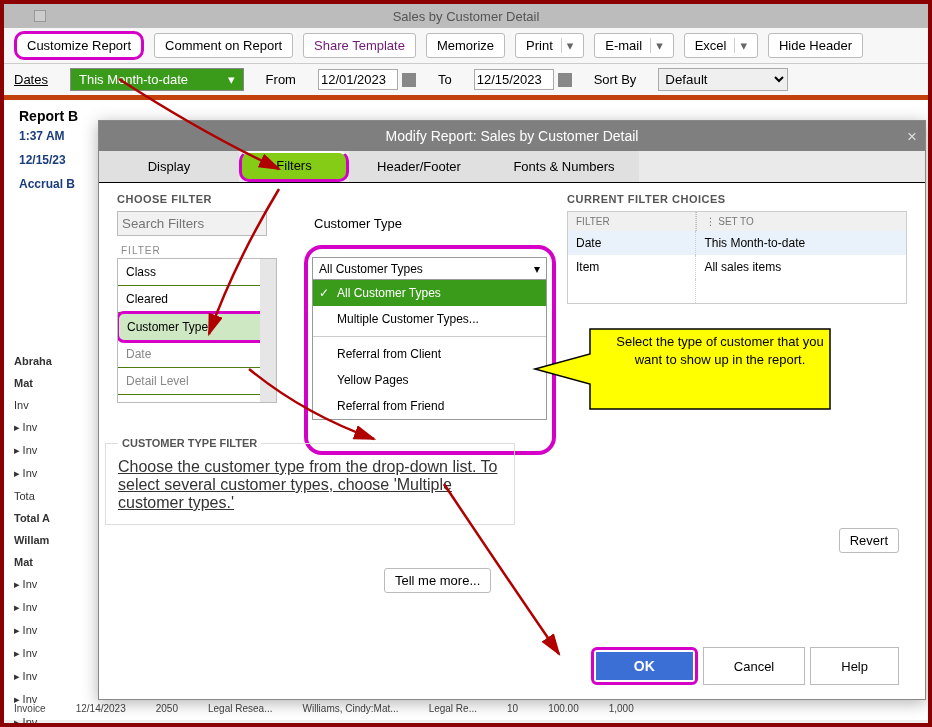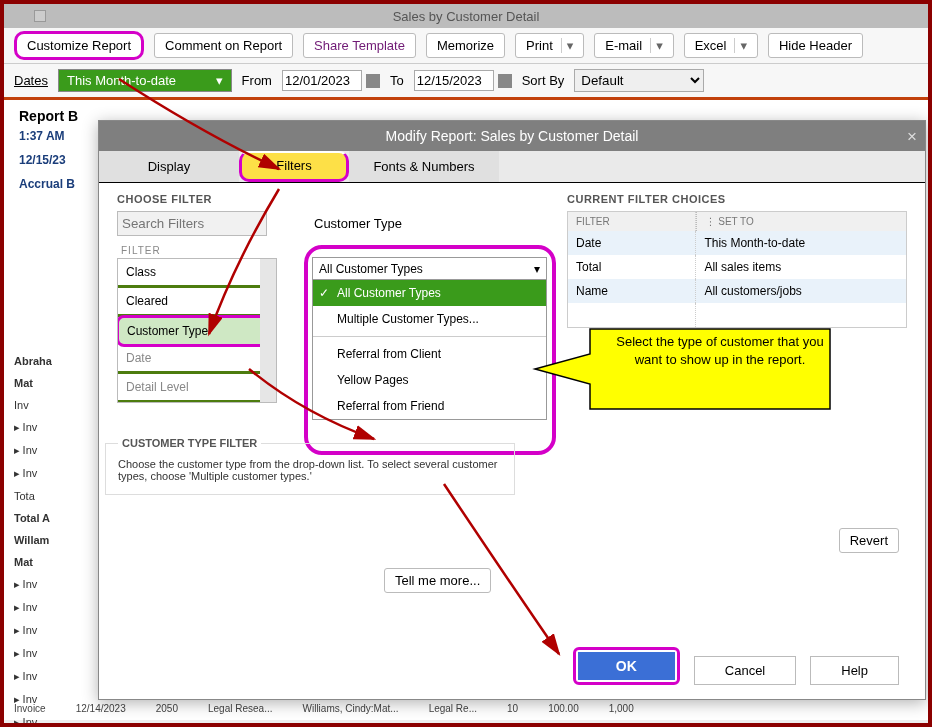--- a/index.html
+++ b/index.html
@@ -5,73 +5,73 @@
 * { box-sizing: border-box; font-family: Arial, Helvetica, sans-serif; }
 body { margin: 0; background: #fff; }
 .outer { width: 932px; height: 727px; border: 4px solid #8b0000; position: relative; background: #eee; overflow: hidden; }
 .titlebar { background: #bcbcbc; height: 24px; display: flex; align-items: center; justify-content: center; color: #555; font-size: 13px; }
 .titlebar .winicon { position: absolute; left: 30px; top: 6px; width: 12px; height: 12px; border: 1px solid #999; background: #ccc; }
 .toolbar { background: #f7f7f7; height: 36px; display: flex; align-items: center; padding: 0 10px; gap: 10px; border-bottom: 1px solid #ccc; }
 .btn { background: #fff; border: 1px solid #bbb; border-radius: 3px; padding: 4px 10px; font-size: 13px; cursor: pointer; display: inline-flex; align-items: center; gap: 4px; }
 .btn.disabled { color: #701a75; }
 .btn .dd { border-left: 1px solid #ccc; margin-left: 4px; padding-left: 5px; color: #666; }
 .hl-magenta { border: 3px solid #d400c8; border-radius: 10px; }
-.datesrow { background: #f7f7f7; height: 36px; display: flex; align-items: center; padding: 0 10px; gap: 10px; font-size: 13px; border-bottom: 3px solid #c2410c; }
+.datesrow { background: #f7f7f7; height: 36px; display: flex; align-items: center; padding: 0 10px; gap: 22px; font-size: 13px; border-bottom: 5px solid #c2410c; }
 .datesrow .label { text-decoration: underline; }
 .dateselect { background: #3a9b1b; color: #fff; padding: 3px 8px; display: inline-flex; align-items: center; gap: 40px; border: 1px solid #888; }
 .dateinput { display: inline-flex; align-items: center; gap: 4px; }
 .dateinput input { width: 80px; border: 1px solid #aaa; padding: 2px; font-size: 13px; }
 .calicon { width: 14px; height: 14px; background: #888; display: inline-block; }
 .sortby select { border: 1px solid #aaa; padding: 2px; width: 130px; }
 .reportbody { background: #fff; padding: 8px 15px; font-size: 12px; position: relative; height: 620px; }
 .leftinfo { color: #1a3d7a; font-weight: bold; line-height: 2; }
 .rtitle { font-size: 14px; font-weight: bold; }
 .datacol { position: absolute; right: 6px; top: 244px; font-size: 11px; line-height: 25px; text-align: right; }
 
 
 .modal { position: absolute; left: 94px; top: 116px; width: 828px; height: 580px; background: #fff; box-shadow: 0 3px 15px rgba(0,0,0,.3); border: 1px solid #888; }
 .modal-title { background: #7f7f7f; color: #fff; height: 30px; display: flex; align-items: center; justify-content: center; font-size: 14px; position: relative; }
 .modal-title .x { position: absolute; right: 8px; top: 6px; color: #ddd; font-size: 17px; cursor: pointer; }
 .tabs { display: flex; background: #eaeaea; border-bottom: 1px solid #000000; }
 .tab { padding: 8px 24px; font-size: 13px; cursor: pointer; text-align: center; }
 .tab.inactive { background: #e0e0e0; }
-.tab.active { background: #fde047; border-top: 2px solid #fff; }
+.tab.active { background: #84cc16; border-top: 2px solid #fff; }
 .tabcontent { padding: 10px 18px; font-size: 12px; height: 440px; position: relative; }
 .sectionlabel { font-size: 11px; font-weight: bold; color: #555; letter-spacing: .5px; margin-bottom: 6px; }
 .searchbox { width: 150px; border: 1px solid #bbb; padding: 4px; background: #f1f1f1; color: #0369a1; margin-bottom: 4px; }
 .filtlistlabel { font-size: 10px; color: #888; margin: 5px 0 2px 4px; letter-spacing: 1px; }
 .filtlist { border: 1px solid #bbb; width: 160px; height: 145px; overflow: hidden; position: relative; }
 .filtlist .scroll { position: absolute; right: 0; top: 0; bottom: 0; width: 16px; background: #e6e6e6; }
-.filtlist .item { padding: 6px 8px; border-bottom: 3px solid #4d7c0f; cursor: pointer; }
+.filtlist .item { padding: 6px 8px; border-bottom: 1px solid #4d7c0f; cursor: pointer; }
 .filtlist .item.sel { background: #cfe8c4; }
 .filtlist .item.faded { color: #888; }
 .custtypelabel { position: absolute; left: 215px; top: 33px; font-size: 13px; }
 .ddselect { position: absolute; left: 213px; top: 74px; width: 235px; border: 1px solid #999; padding: 4px 6px; display: flex; justify-content: space-between; align-items: center; background: #fff; cursor: pointer; }
 .ddpanel { position: absolute; left: 213px; top: 96px; width: 235px; border: 1px solid #999; background: #fff; }
 .ddpanel .opt { padding: 6px 10px 6px 24px; position: relative; cursor: pointer; }
 .ddpanel .opt.selected { background: #3a9b1b; color: #fff; }
 .ddpanel .opt.selected::before { content: "✓"; position: absolute; left: 6px; }
 .ddpanel .sep { border-top: 1px solid #ccc; margin: 4px 0; }
 .ddwrap-hl { position: absolute; left: 205px; top: 62px; width: 252px; height: 210px; border: 4px solid #d400c8; border-radius: 18px; pointer-events: none; }
 .custtypefilter { position: absolute; left: 6px; top: 260px; width: 410px; border: 1px solid #ddd; padding: 0 12px 12px; }
 .custtypefilter .lg { position: relative; top: -8px; background: #fff; padding: 0 4px; font-size: 11px; font-weight: bold; color: #555; }
-.custtypefilter .desc { font-size: 11px; color: #333; }
+.custtypefilter .desc { font-size: 16px; color: #333; text-decoration: underline; }
 .tellmore { position: absolute; left: 285px; bottom: 30px; }
 .currentfilter { position: absolute; right: 18px; top: 10px; width: 340px; margin-left: 20px; }
 .cftable { border: 1px solid #ccc; width: 100%; margin-top: 6px; }
 .cftable .hdr { display: flex; background: #f0f0f0; font-size: 10px; color: #777; }
 .cftable .hdr div { padding: 4px 8px; }
 .cftable .row { display: flex; font-size: 12px; }
 .cftable .row div { padding: 5px 8px; }
 .cftable .row.even { background: #e9f2fa; }
 .col1 { width: 38%; border-right: 1px dotted #ccc; }
 .col2 { width: 62%; }
 .removebtn { margin-top: 55px; text-align: center; }
 .revert { position: absolute; right: 26px; bottom: 70px; }
-.modalbuttons { position: absolute; bottom: 14px; right: 26px; display: flex; gap: 14px; align-items: flex-end; }
+.modalbuttons { position: absolute; bottom: 14px; right: 26px; display: flex; gap: 5px; }
 .okbtn { background: #3b6fd6; color: #fff; border: none; padding: 6px 38px; font-weight: bold; font-size: 14px; cursor: pointer; }
 .cancelbtn, .helpbtn { background: #fff; border: 1px solid #bbb; padding: 6px 30px; font-size: 13px; cursor: pointer; }
 .ok-hl { border: 3px solid #d400c8; border-radius: 6px; padding: 2px; }
 
 
 .arrow-svg { position: absolute; left: 0; top: 0; pointer-events: none; }
 .callout { position: absolute; left: 586px; top: 315px; width: 258px; height: 95px; pointer-events: none; }
 .callout svg { position: absolute; left: -60px; top: 0; }
 .callout .txt { position: absolute; left: 20px; top: 14px; width: 220px; text-align: center; font-size: 13px; font-weight: 500; line-height: 1.35; }
 
@@ -188,20 +188,21 @@
   </div>
 
   <div class="modal">
     <div class="modal-title">
       <span>Modify Report: Sales by Customer Detail</span>
       <span class="x">×</span>
     </div>
     <div class="tabs">
       <div class="tab inactive" style="width:140px">Display</div>
       <div class="tab active hl-magenta" style="width:110px;padding:5px 14px">Filters</div>
+      <div class="tab inactive" style="width:140px">Header/Footer</div>
       <div class="tab inactive" style="width:150px">Fonts &amp; Numbers</div>
     </div>
 
     <div class="tabcontent">
       <div class="sectionlabel">CHOOSE FILTER</div>
 
       <input class="searchbox" placeholder="Search Filters" style="">
       <div class="filtlistlabel">FILTER</div>
       <div class="filtlist">
         <div class="scroll"></div>
@@ -240,26 +241,22 @@
         <div class="cftable">
           <div class="hdr">
               <div class="col1">FILTER</div>
               <div class="col2" style="border-left:1px dotted #bbb">⋮ <span>SET TO</span></div>
             </div>
           <div class="row even">
               <div class="col1">Date</div>
               <div class="col2">This Month-to-date</div>
             </div>
           <div class="row">
-              <div class="col1">Total</div>
+              <div class="col1">Item</div>
               <div class="col2">All sales items</div>
-            </div>
-          <div class="row even">
-              <div class="col1">Name</div>
-              <div class="col2">All customers/jobs</div>
             </div>
           <div class="row">
               <div class="col1">&nbsp;</div>
               <div class="col2">&nbsp;</div>
             </div>
         </div>
         <div class="removebtn"><span class="btn disabled">Remove Selected Filter</span></div>
       </div>
 
       <span class="btn revert">Revert</span>

